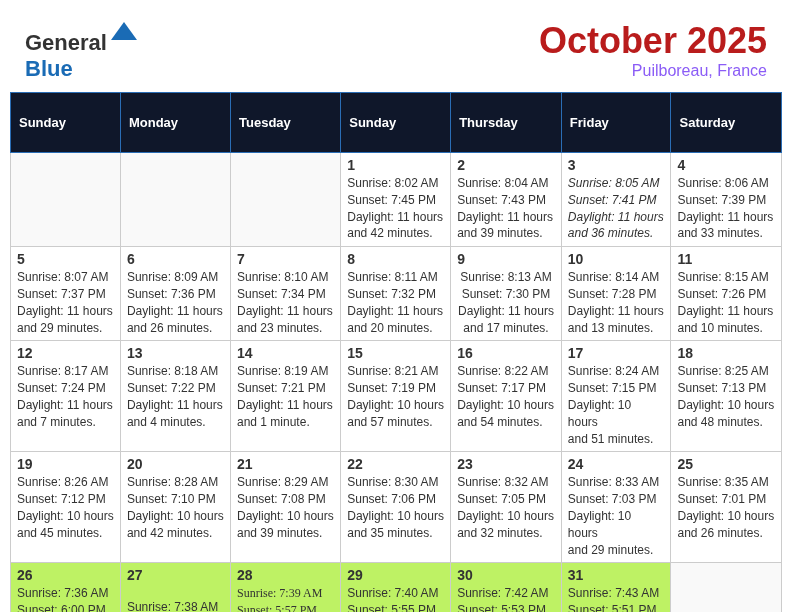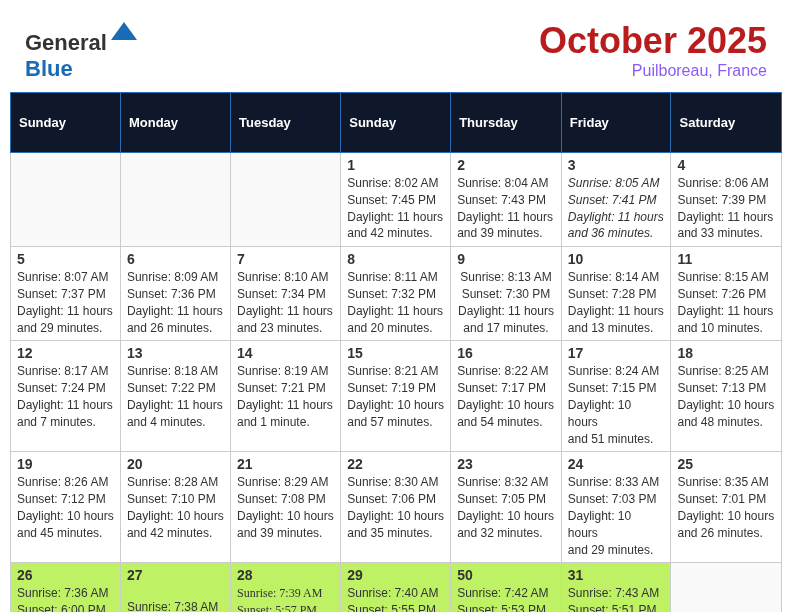--- a/index.html
+++ b/index.html
@@ -329,21 +329,21 @@
 and 17 minutes.</div>
         </td>
         <td>
           <div class="day-number">29</div>
           <div class="day-info" style="white-space: pre-line;">Sunrise: 7:40 AM
 Sunset: 5:55 PM
 Daylight: 10 hours
 and 14 minutes.</div>
         </td>
         <td>
-          <div class="day-number">50</div>
+          <div class="day-number">30</div>
           <div class="day-info" style="white-space: pre-line;">Sunrise: 7:42 AM
 Sunset: 5:53 PM
 Daylight: 10 hours
 and 11 minutes.</div>
         </td>
         <td>
           <div class="day-number">31</div>
           <div class="day-info" style="white-space: pre-line;">Sunrise: 7:43 AM
 Sunset: 5:51 PM
 Daylight: 10 hours

